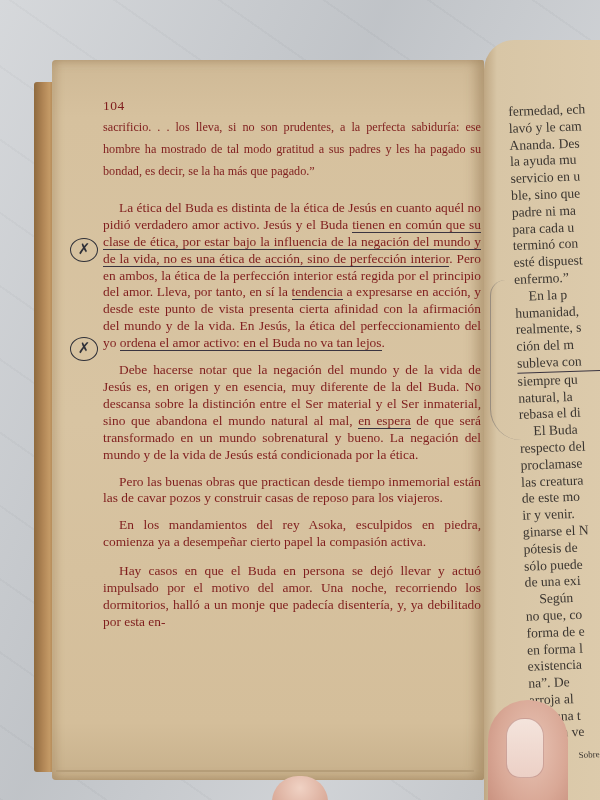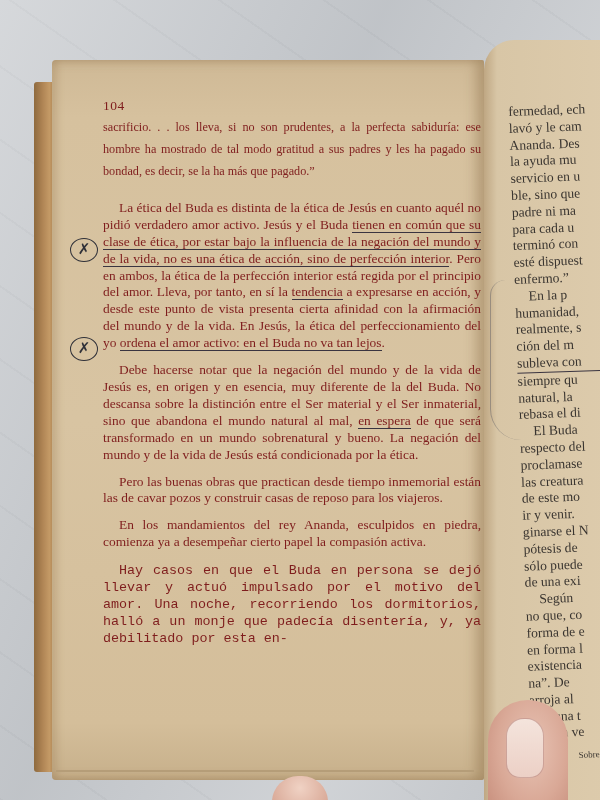--- a/index.html
+++ b/index.html
@@ -44,21 +44,21 @@
     .running-head {
       display: flex; align-items: baseline; margin-bottom: 1px;
       font-size: 14px; letter-spacing: 0.5px;
     }
     .page-number { width: 58px; font-size: 13.5px; }
     .book-title { flex: 1; text-align: center; margin-right: 40px; }
     .p { text-indent: 16px; margin: 0 0 0 0; }
     .p.noindent { text-indent: 0; }
     .p.cont { font-size: 12.2px; line-height: 22px; margin-bottom: 18px; }
     .p + .p { margin-top: 10px; }
-    .p.gap { margin-top: 12px; font-family: Liberation Mono, monospace; }
+    .p.gap { margin-top: 12px; }
     .u { border-bottom: 1.2px solid #3a3440; padding-bottom: 0; }
     .mark {
       position: absolute; width: 26px; height: 22px; border: 1.4px solid #2f3038;
       border-radius: 50%; color: #2f3038; font-family: "DejaVu Sans", sans-serif;
       font-size: 15px; line-height: 20px; text-align: center;
     }
     .right-text {
       position: absolute; left: 24px; top: 64px; width: 140px;
       color: #3a3530; font-size: 13.6px; line-height: 16.8px; white-space: nowrap;
       transform: rotate(-2deg); transform-origin: top left;
@@ -98,21 +98,21 @@
 </div>
 
 <div class="page-text" id="left-text">
   <div class="running-head">
     <span class="page-number">104</span>
   </div>
   <p class="p noindent cont">sacrificio. . . los lleva, si no son prudentes, a la perfecta sabiduría: ese hombre ha mostrado de tal modo gratitud a sus padres y les ha pagado su bondad, es decir, se la ha más que pagado.”</p>
   <p class="p"><span>La ética del Buda es distinta de la ética de Jesús en cuanto aquél no pidió verdadero amor activo. Jesús y el Buda </span><span class="u">tienen en común que su clase de ética, por estar bajo la influencia de la negación del mundo y de la vida, no es una ética de acción, sino de perfección interior</span><span>. Pero en ambos, la ética de la perfección interior está regida por el principio del amor. Lleva, por tanto, en sí la </span><span class="u">tendencia</span><span> a expresarse en acción, y desde este punto de vista presenta cierta afinidad con la afirmación del mundo y de la vida. En Jesús, la ética del perfeccionamiento del yo </span><span class="u">ordena el amor activo: en el Buda no va tan lejos</span><span>.</span></p>
   <p class="p"><span>Debe hacerse notar que la negación del mundo y de la vida de Jesús es, en origen y en esencia, muy diferente de la del Buda. No descansa sobre la distinción entre el Ser material y el Ser inmaterial, sino que abandona el mundo natural al mal, </span><span class="u">en espera</span><span> de que será transformado en un mundo sobrenatural y bueno. La negación del mundo y de la vida de Jesús está condicionada por la ética.</span></p>
   <p class="p">Pero las buenas obras que practican desde tiempo inmemorial están las de cavar pozos y construir casas de reposo para los viajeros.</p>
-  <p class="p">En los mandamientos del rey Ananda, esculpidos en piedra, comienza ya a desempeñar cierto papel la compasión activa.</p>
+  <p class="p">En los mandamientos del rey Asoka, esculpidos en piedra, comienza ya a desempeñar cierto papel la compasión activa.</p>
   <p class="p gap">Hay casos en que el Buda en persona se dejó llevar y actuó impulsado por el motivo del amor. Una noche, recorriendo los dormitorios, halló a un monje que padecía disentería, y, ya debilitado por esta en-</p>
 </div>
 
 <div class="mark" style="left:70px; top:238px;">✗</div>
 <div class="mark" style="left:70px; top:337px;">✗</div>
 
 <div class="right-page">
   <div class="pencil-bracket"></div>
   <div class="right-text" id="right-text">
       <div>fermedad, ech</div>

